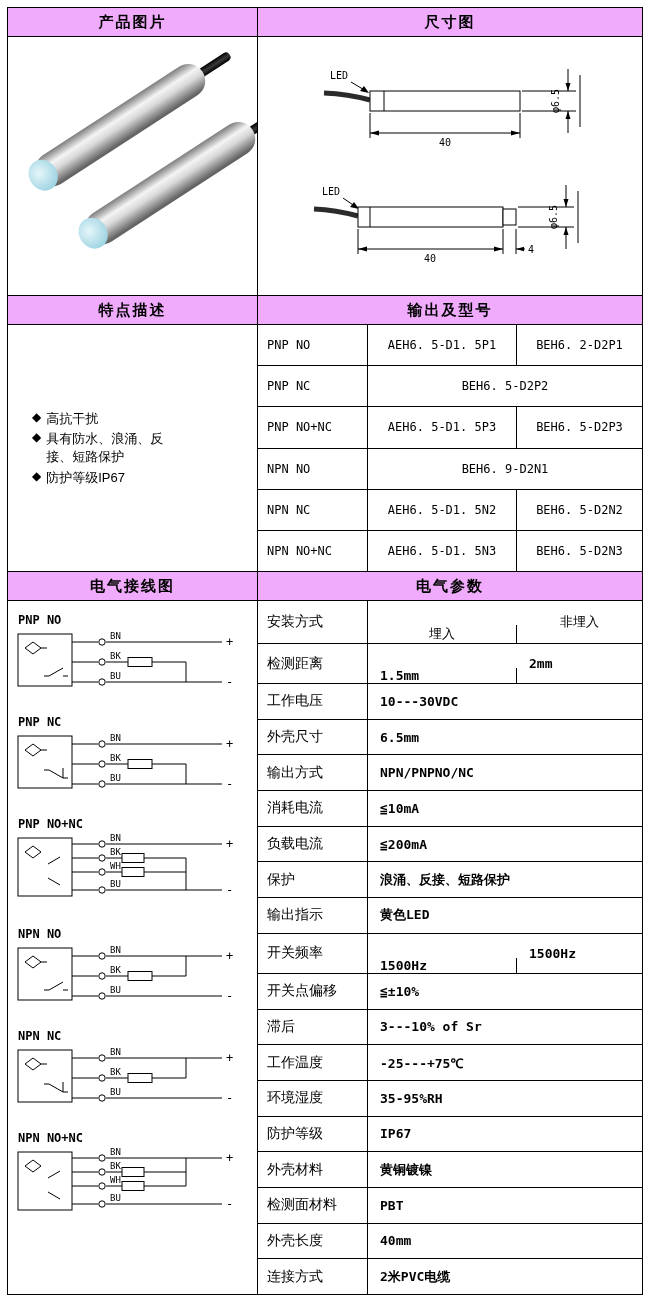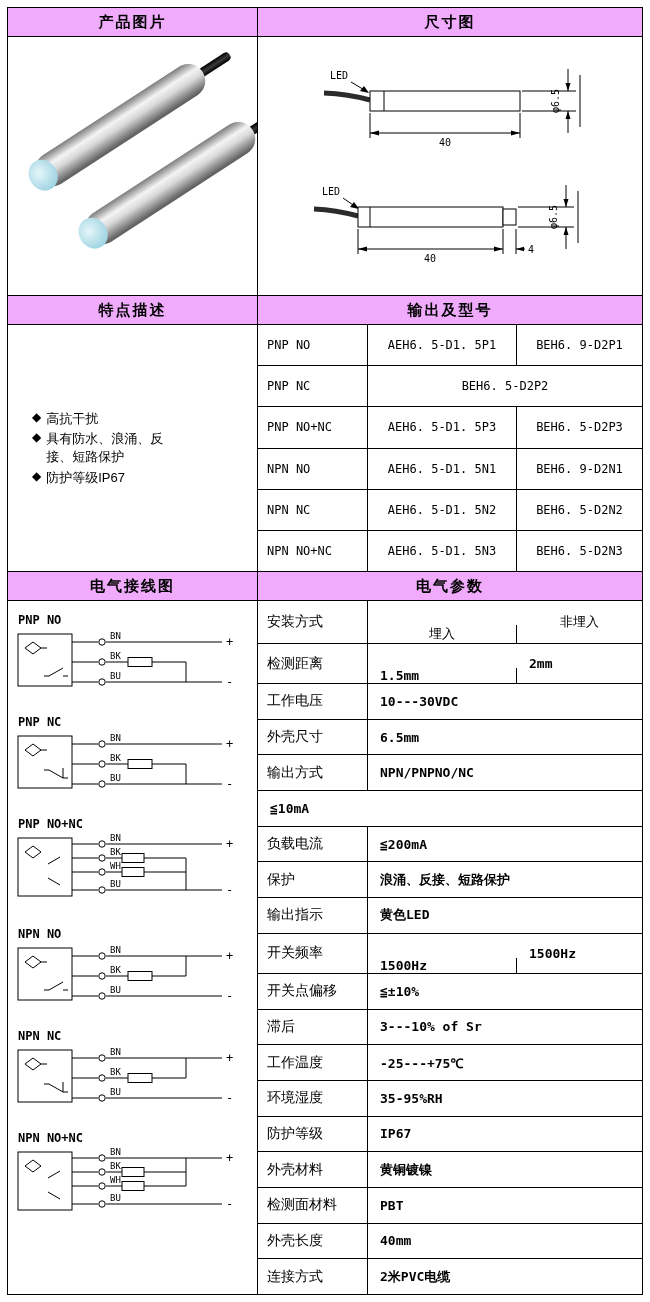--- a/index.html
+++ b/index.html
@@ -175,34 +175,33 @@
           <span class="fbullet">◆</span>
           <span class="ftext">防护等级IP67</span>
         </div>
       </div>
     </div>
     <div class="cell-r">
       <div class="mtable">
         <div class="mrow">
           <div class="mc out">PNP NO</div>
           <div class="mc flush">AEH6. 5-D1. 5P1</div>
-          <div class="mc non">BEH6. 9-D2P1</div>
+          <div class="mc non">BEH6. 2-D2P1</div>
         </div>
         <div class="mrow">
           <div class="mc out">PNP NC</div>
           <div class="mc non">BEH6. 5-D2P2</div>
         </div>
         <div class="mrow">
           <div class="mc out">PNP NO+NC</div>
           <div class="mc flush">AEH6. 5-D1. 5P3</div>
           <div class="mc non">BEH6. 5-D2P3</div>
         </div>
         <div class="mrow">
           <div class="mc out">NPN NO</div>
-          <div class="mc flush">AEH6. 5-D1. 5N1</div>
           <div class="mc non">BEH6. 9-D2N1</div>
         </div>
         <div class="mrow">
           <div class="mc out">NPN NC</div>
           <div class="mc flush">AEH6. 5-D1. 5N2</div>
           <div class="mc non">BEH6. 5-D2N2</div>
         </div>
         <div class="mrow">
           <div class="mc out">NPN NO+NC</div>
           <div class="mc flush">AEH6. 5-D1. 5N3</div>
@@ -442,20 +441,21 @@
         </div>
 
         <div class="prow">
           <div class="plabel">输出方式</div>
           <div class="pvals">
               <div class="pv full">NPN/PNPNO/NC</div>
             </div>
         </div>
 
         <div class="prow">
+          <div class="plabel">消耗电流</div>
           <div class="pvals">
               <div class="pv full">≦10mA</div>
             </div>
         </div>
 
 
         <div class="prow">
           <div class="plabel">负载电流</div>
           <div class="pvals">
               <div class="pv full">≦200mA</div>

